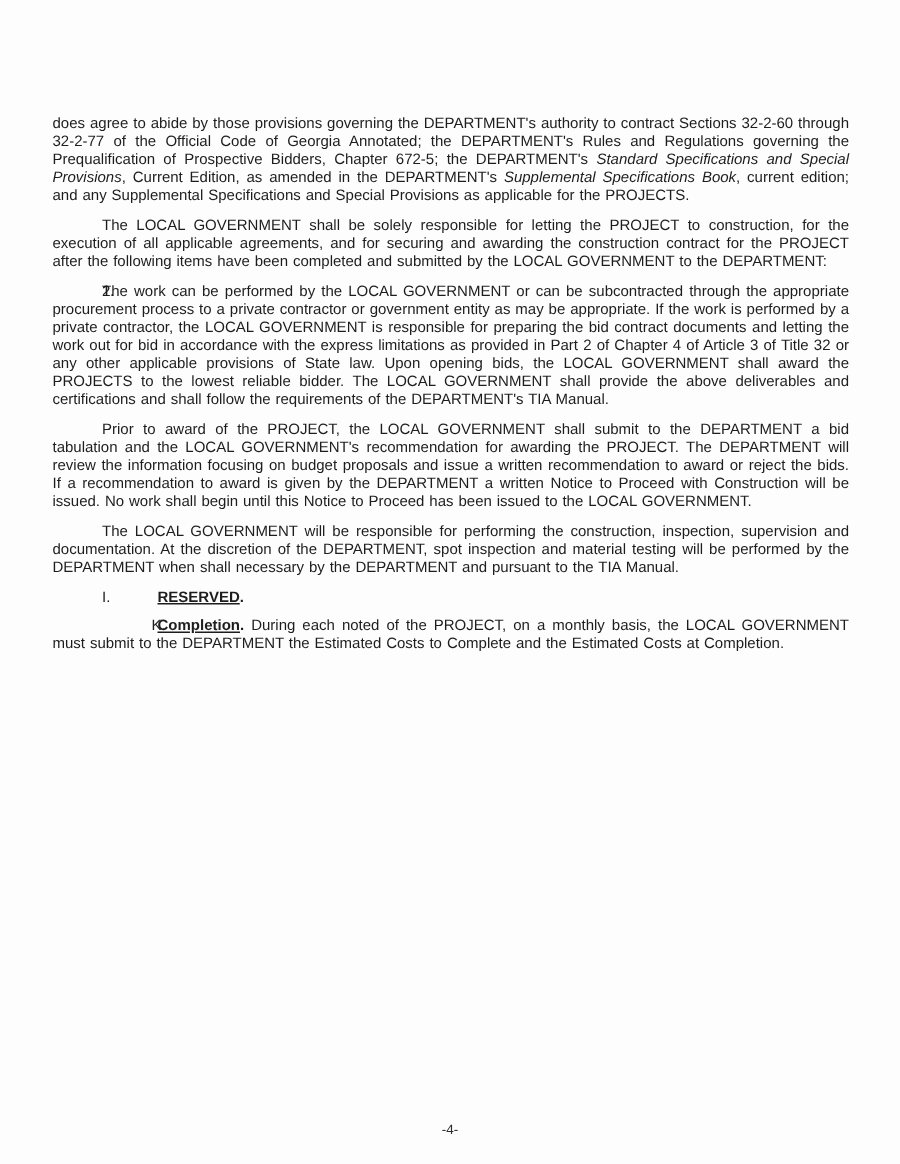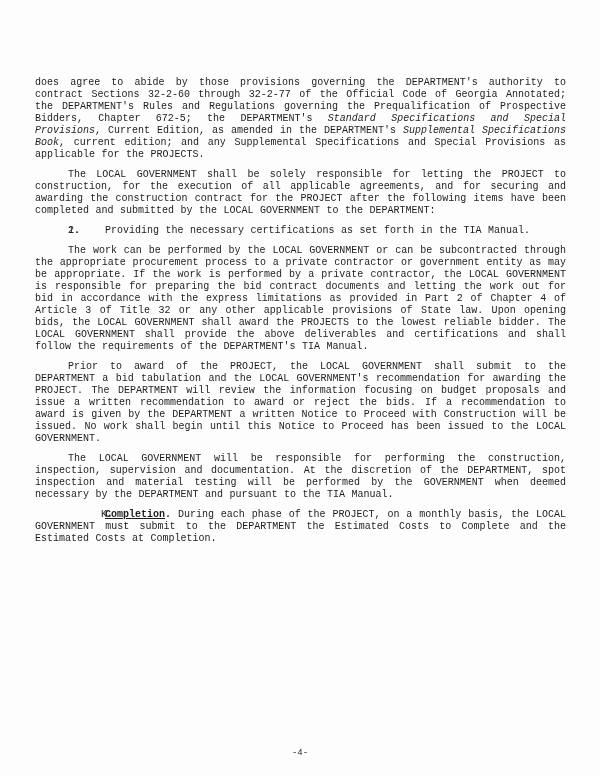--- a/index.html
+++ b/index.html
@@ -5,21 +5,21 @@
   html, body {
     margin: 0;
     padding: 0;
     background: #ffffff;
   }
   .page {
     position: relative;
     width: 600px;
     height: 776px;
     background: #fdfdfd;
-    font-family: Liberation Mono, monospace;
+    font-family: Liberation Sans, sans-serif;
     color: #1d1d1d;
     overflow: hidden;
     box-sizing: border-box;
   }
   .content {
     position: absolute;
     left: 35px;
     top: 77px;
     width: 531px;
     font-size: 10px;
@@ -96,30 +96,32 @@
     <p class="para"><span>does agree to abide by those provisions governing the DEPARTMENT's authority to contract Sections 32-2-60 through 32-2-77 of the Official Code of Georgia Annotated; the DEPARTMENT's Rules and Regulations governing the Prequalification of Prospective Bidders, Chapter 672-5; the DEPARTMENT's </span><span class="italic">Standard Specifications and Special Provisions</span><span>, Current Edition, as amended in the DEPARTMENT's </span><span class="italic">Supplemental Specifications Book</span><span>, current edition; and any Supplemental Specifications and Special Provisions as applicable for the PROJECTS.</span></p>
 
     <p class="para indent">The LOCAL GOVERNMENT shall be solely responsible for letting the PROJECT to construction, for the execution of all applicable agreements, and for securing and awarding the construction contract for the PROJECT after the following items have been completed and submitted by the LOCAL GOVERNMENT to the DEPARTMENT:</p>
 
     <div class="num-list">
       <div class="num-item">
         <span class="num-label">1.</span>
       </div>
       <div class="num-item">
         <span class="num-label">2.</span>
-        <span>Providing the necessary certifications as set forth in the TIA Manual.</span>
       </div>
     </div>
 
     <p class="para indent">The work can be performed by the LOCAL GOVERNMENT or can be subcontracted through the appropriate procurement process to a private contractor or government entity as may be appropriate.  If the work is performed by a private contractor, the LOCAL GOVERNMENT is responsible for preparing the bid contract documents and letting the work out for bid in accordance with the express limitations as provided in Part 2 of Chapter 4 of Article 3 of Title 32 or any other applicable provisions of State law.  Upon opening bids, the LOCAL GOVERNMENT shall award the PROJECTS to the lowest reliable bidder. The LOCAL GOVERNMENT shall provide the above deliverables and certifications and shall follow the requirements of the DEPARTMENT's TIA Manual.</p>
 
     <p class="para indent">Prior to award of the PROJECT, the LOCAL GOVERNMENT shall submit to the DEPARTMENT a bid tabulation and the LOCAL GOVERNMENT's recommendation for awarding the PROJECT.  The DEPARTMENT will review the information focusing on budget proposals and issue a written recommendation to award or reject the bids. If a recommendation to award is given by the DEPARTMENT a written Notice to Proceed with Construction will be issued.  No work shall begin until this Notice to Proceed has been issued to the LOCAL GOVERNMENT.</p>
 
-    <p class="para indent">The LOCAL GOVERNMENT will be responsible for performing the construction, inspection, supervision and documentation.  At the discretion of the DEPARTMENT, spot inspection and material testing will be performed by the GOVERNMENT when deemed necessary by the DEPARTMENT and pursuant to the TIA Manual.</p>
+    <p class="para indent">The LOCAL GOVERNMENT will be responsible for performing the construction, inspection, supervision and documentation.  At the discretion of the DEPARTMENT, spot inspection and material testing will be performed by the DEPARTMENT when shall necessary by the DEPARTMENT and pursuant to the TIA Manual.</p>
 
     <div class="letters">
-      <p class="para k-para"><span class="letter-label-k">K.</span><span class="bold-ul">Completion</span><span class="bold">.</span><span>  During each phase of the PROJECT, on a monthly basis, the LOCAL GOVERNMENT must submit to the DEPARTMENT the Estimated Costs to Complete and the Estimated Costs at Completion.</span></p>
+      <div class="letter-line">
+        <span class="letter-label">I.</span><span class="bold-ul">RESERVED</span><span class="bold">.</span>
+      </div>
+      <p class="para k-para"><span class="letter-label-k">K.</span><span class="bold-ul">Completion</span><span class="bold">.</span><span>  During each noted of the PROJECT, on a monthly basis, the LOCAL GOVERNMENT must submit to the DEPARTMENT the Estimated Costs to Complete and the Estimated Costs at Completion.</span></p>
     </div>
 
   </div>
 
   <div class="footer">-4-</div>
 </div>
 
 </body></html>

